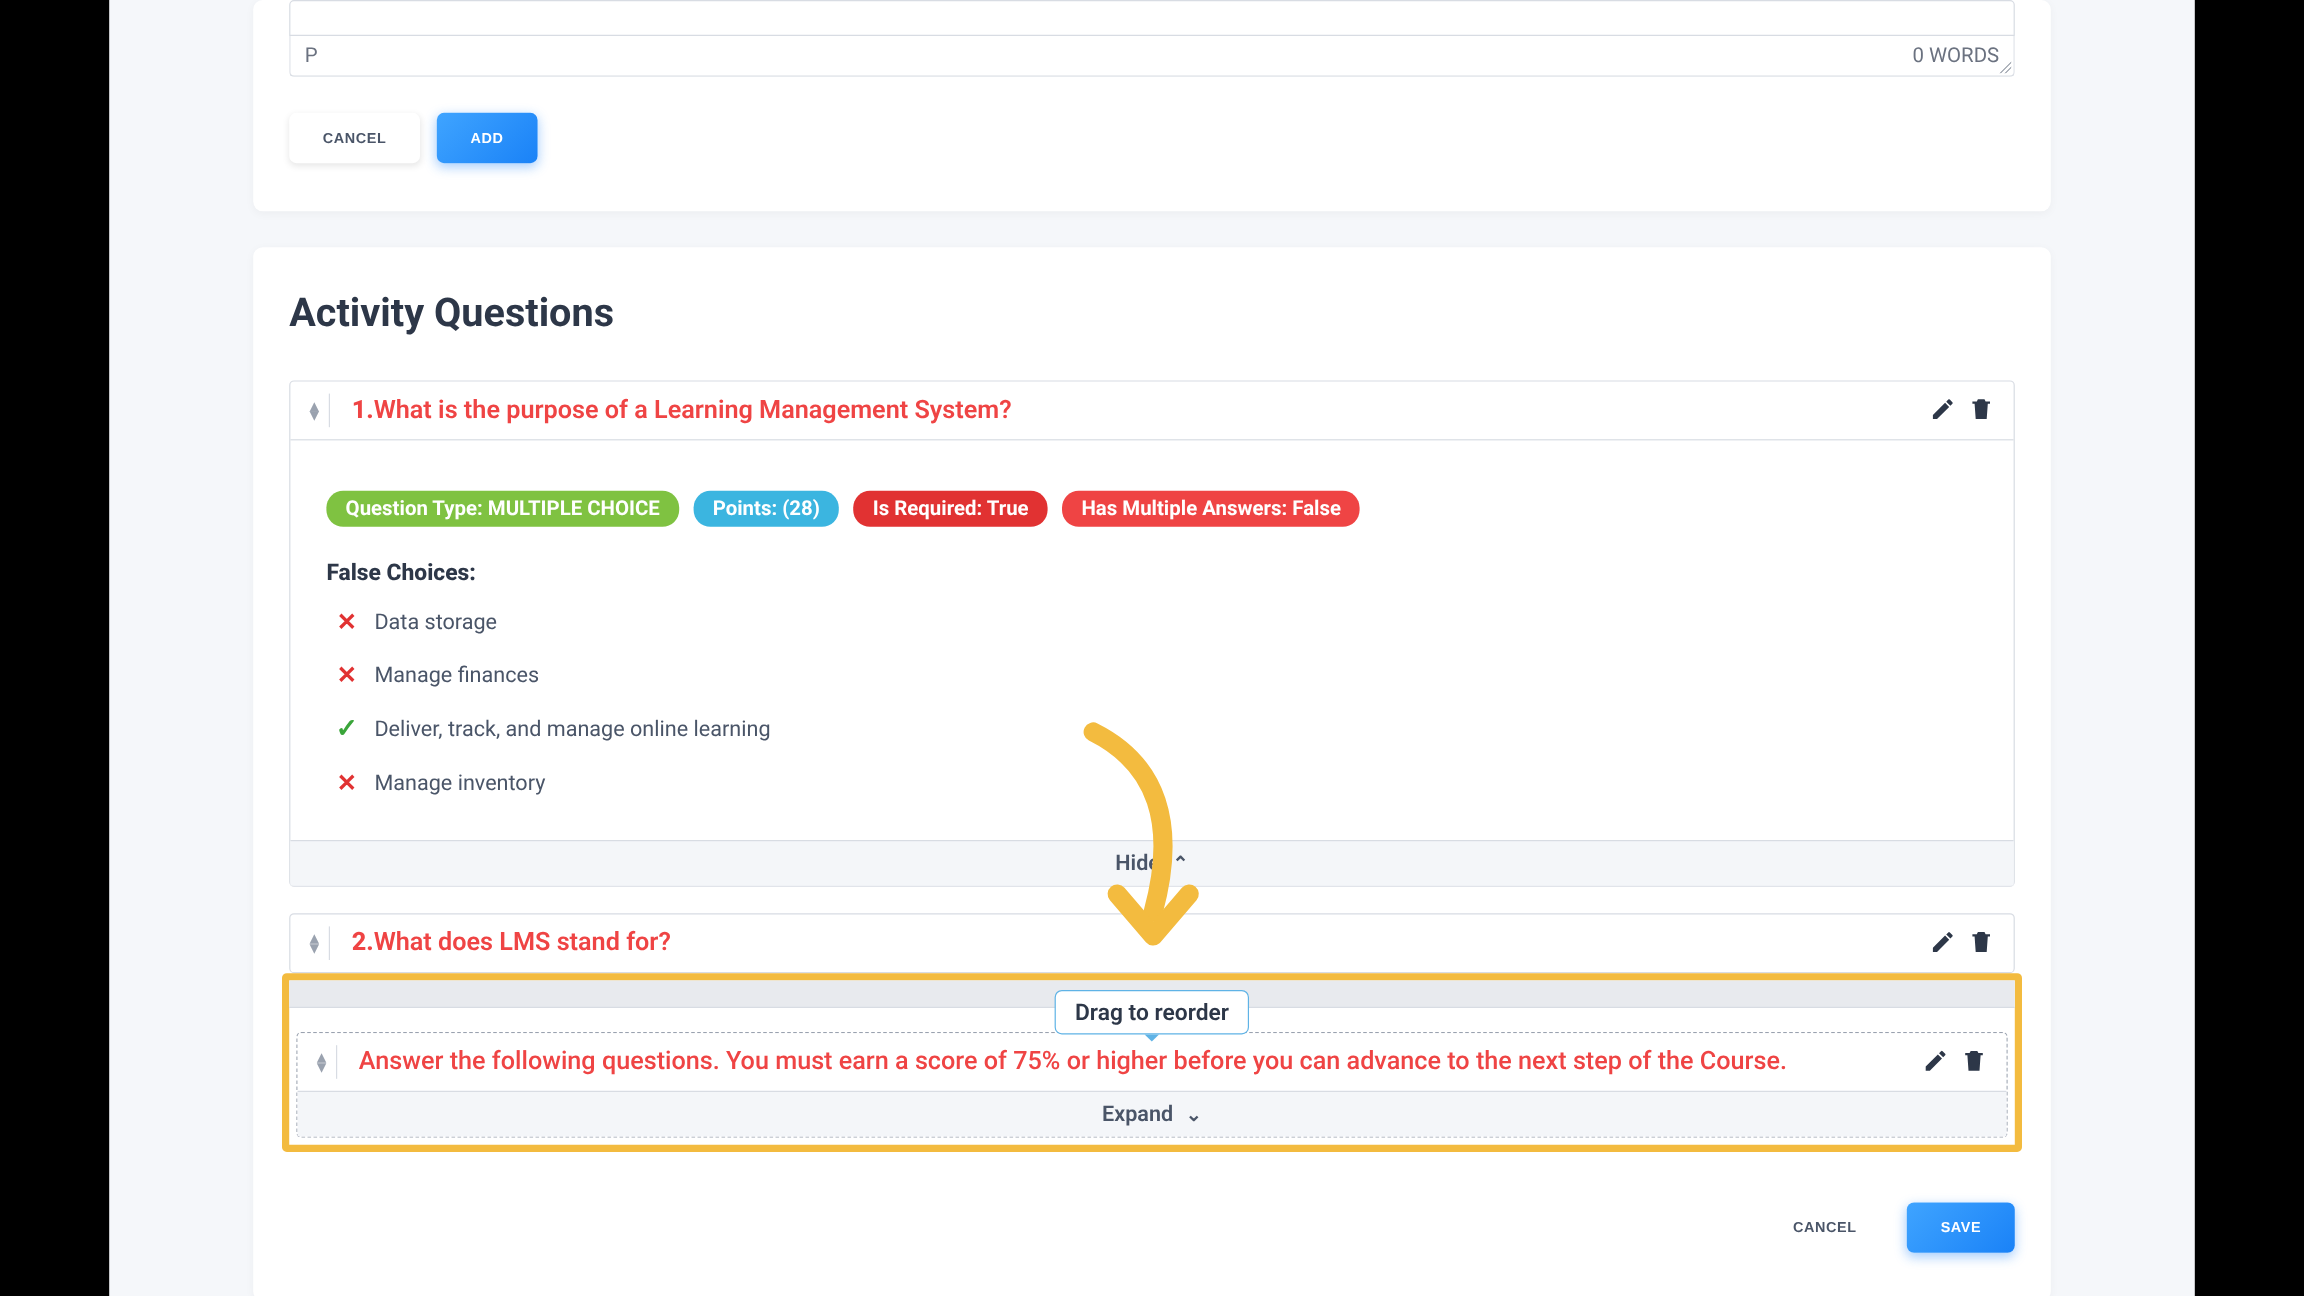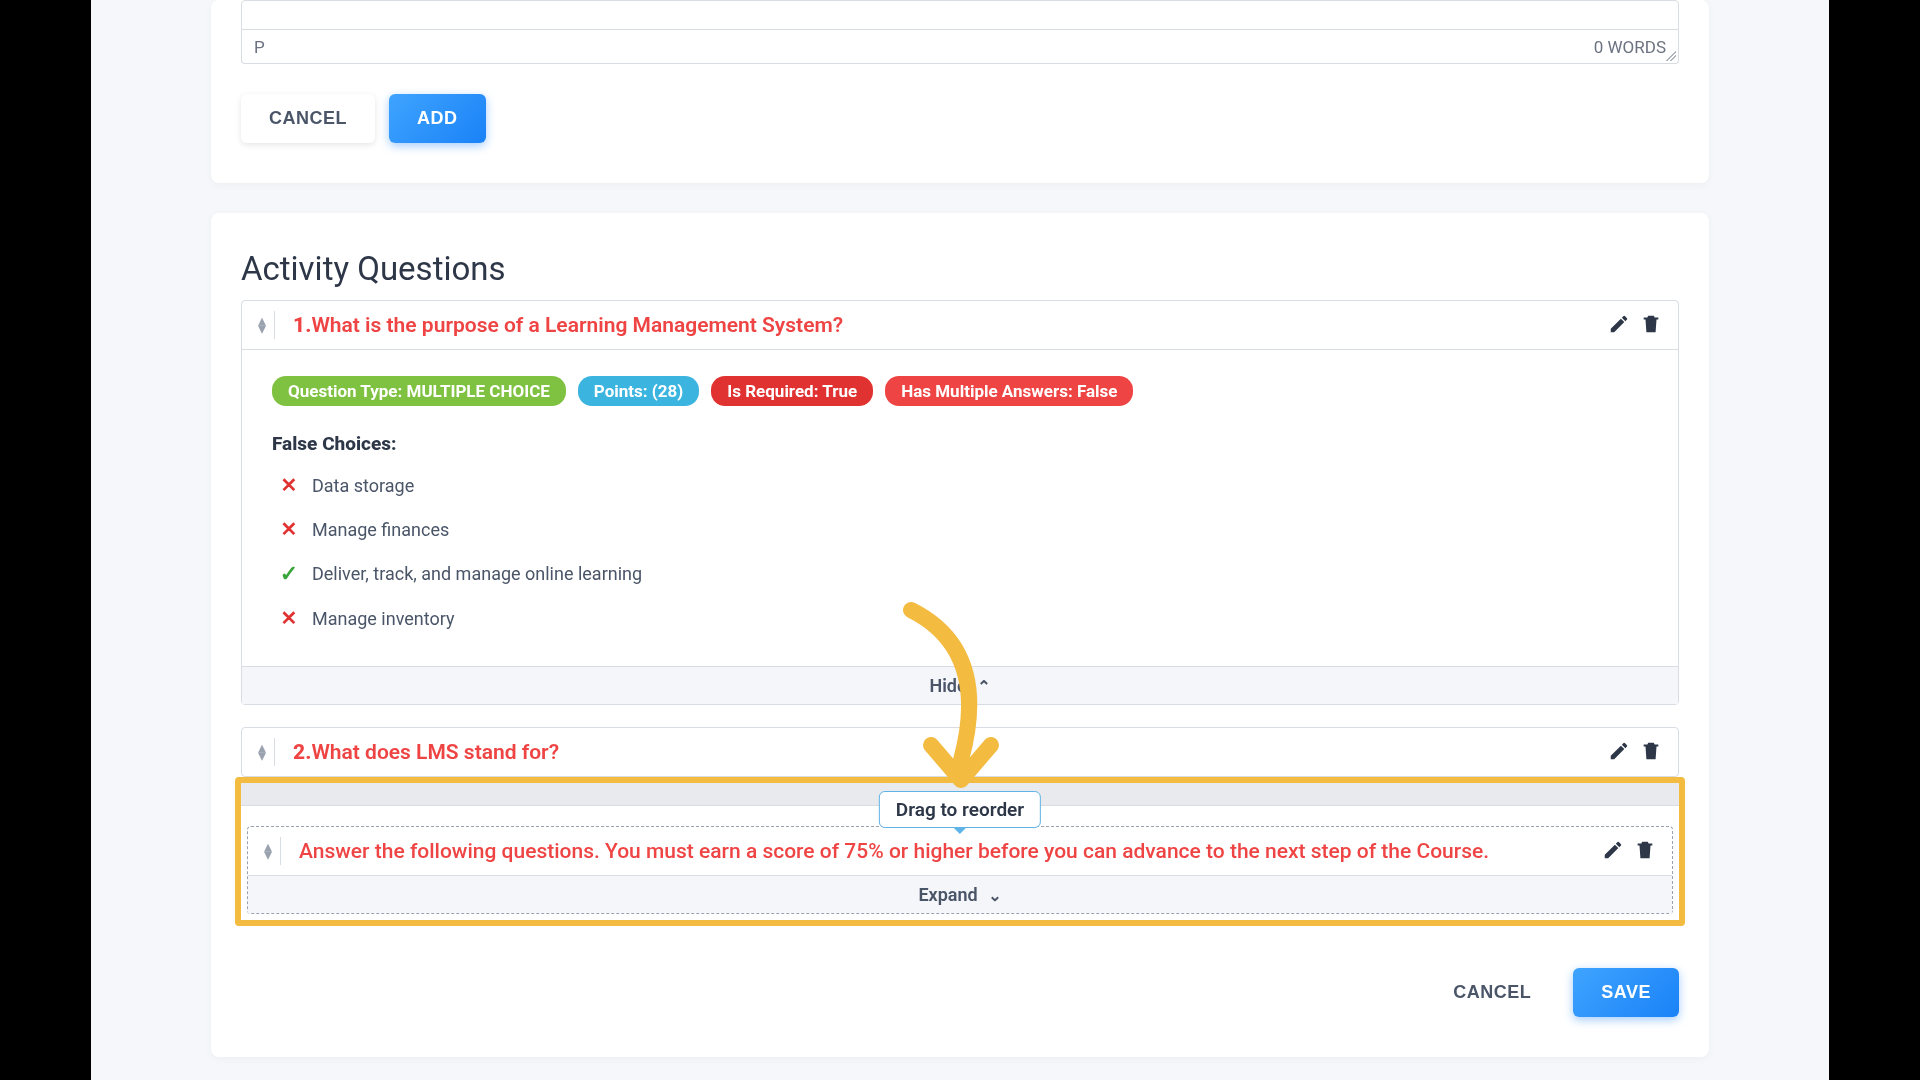--- a/index.html
+++ b/index.html
@@ -53,36 +53,36 @@
       right: 2px;
       bottom: 2px;
       width: 10px;
       height: 10px;
       background: linear-gradient(135deg, transparent 50%, #b0b5bd 50%, #b0b5bd 60%, transparent 60%, transparent 70%, #b0b5bd 70%, #b0b5bd 80%, transparent 80%);
     }
     .btn-row { display: flex; gap: 14px; margin: 30px 30px 0; }
     .btn {
       padding: 14px 28px;
       border-radius: 6px;
-      font-size: 18px;
+      font-size: 12px;
       font-weight: 700;
       letter-spacing: 0.5px;
       cursor: pointer;
       border: none;
     }
     .btn-cancel { background: #fff; color: #4a5568; box-shadow: 0 2px 6px rgba(0,0,0,0.1); }
     .btn-primary { background: linear-gradient(135deg, #3fa4ff, #1a82f7); color: #fff; box-shadow: 0 3px 10px rgba(30,130,247,0.4); }
 
     .questions-card {
       background: #fff;
       border-radius: 8px;
       padding: 36px 30px 0;
       box-shadow: 0 2px 8px rgba(0,0,0,0.04);
     }
-    .questions-title { font-size: 33px; font-weight: 400; color: #2d3748; margin-bottom: 12px; }
+    .questions-title { font-size: 33px; font-weight: 700; color: #2d3748; margin-bottom: 36px; }
 
     .question-block { border: 1px solid #d8dce3; border-radius: 4px; margin-bottom: 22px; }
     .question-header {
       display: flex;
       align-items: center;
       padding: 10px 14px;
     }
     .drag-handle {
       color: #9aa2af;
       font-size: 16px;
@@ -92,21 +92,21 @@
       cursor: grab;
       display: flex;
       flex-direction: column;
       line-height: 8px;
     }
     .question-text { flex: 1; font-size: 21px; color: #ef4444; font-weight: 600; }
     .question-num { font-weight: 800; }
     .icon-btn { width: 24px; height: 24px; cursor: pointer; color: #2d3748; margin-left: 8px; }
 
     .question-detail { border-top: 1px solid #d8dce3; padding: 26px 30px 16px; }
-    .badges { display: flex; gap: 12px; flex-wrap: wrap; margin-bottom: 26px; }
+    .badges { display: flex; gap: 12px; flex-wrap: wrap; margin-bottom: 26px; margin-top: 16px; }
     .badge {
       padding: 5px 16px;
       border-radius: 14px;
       font-size: 17px;
       font-weight: 700;
       color: #fff;
       white-space: nowrap;
     }
     .badge-green { background: #7fc241; }
     .badge-blue { background: #3bb5e0; }

